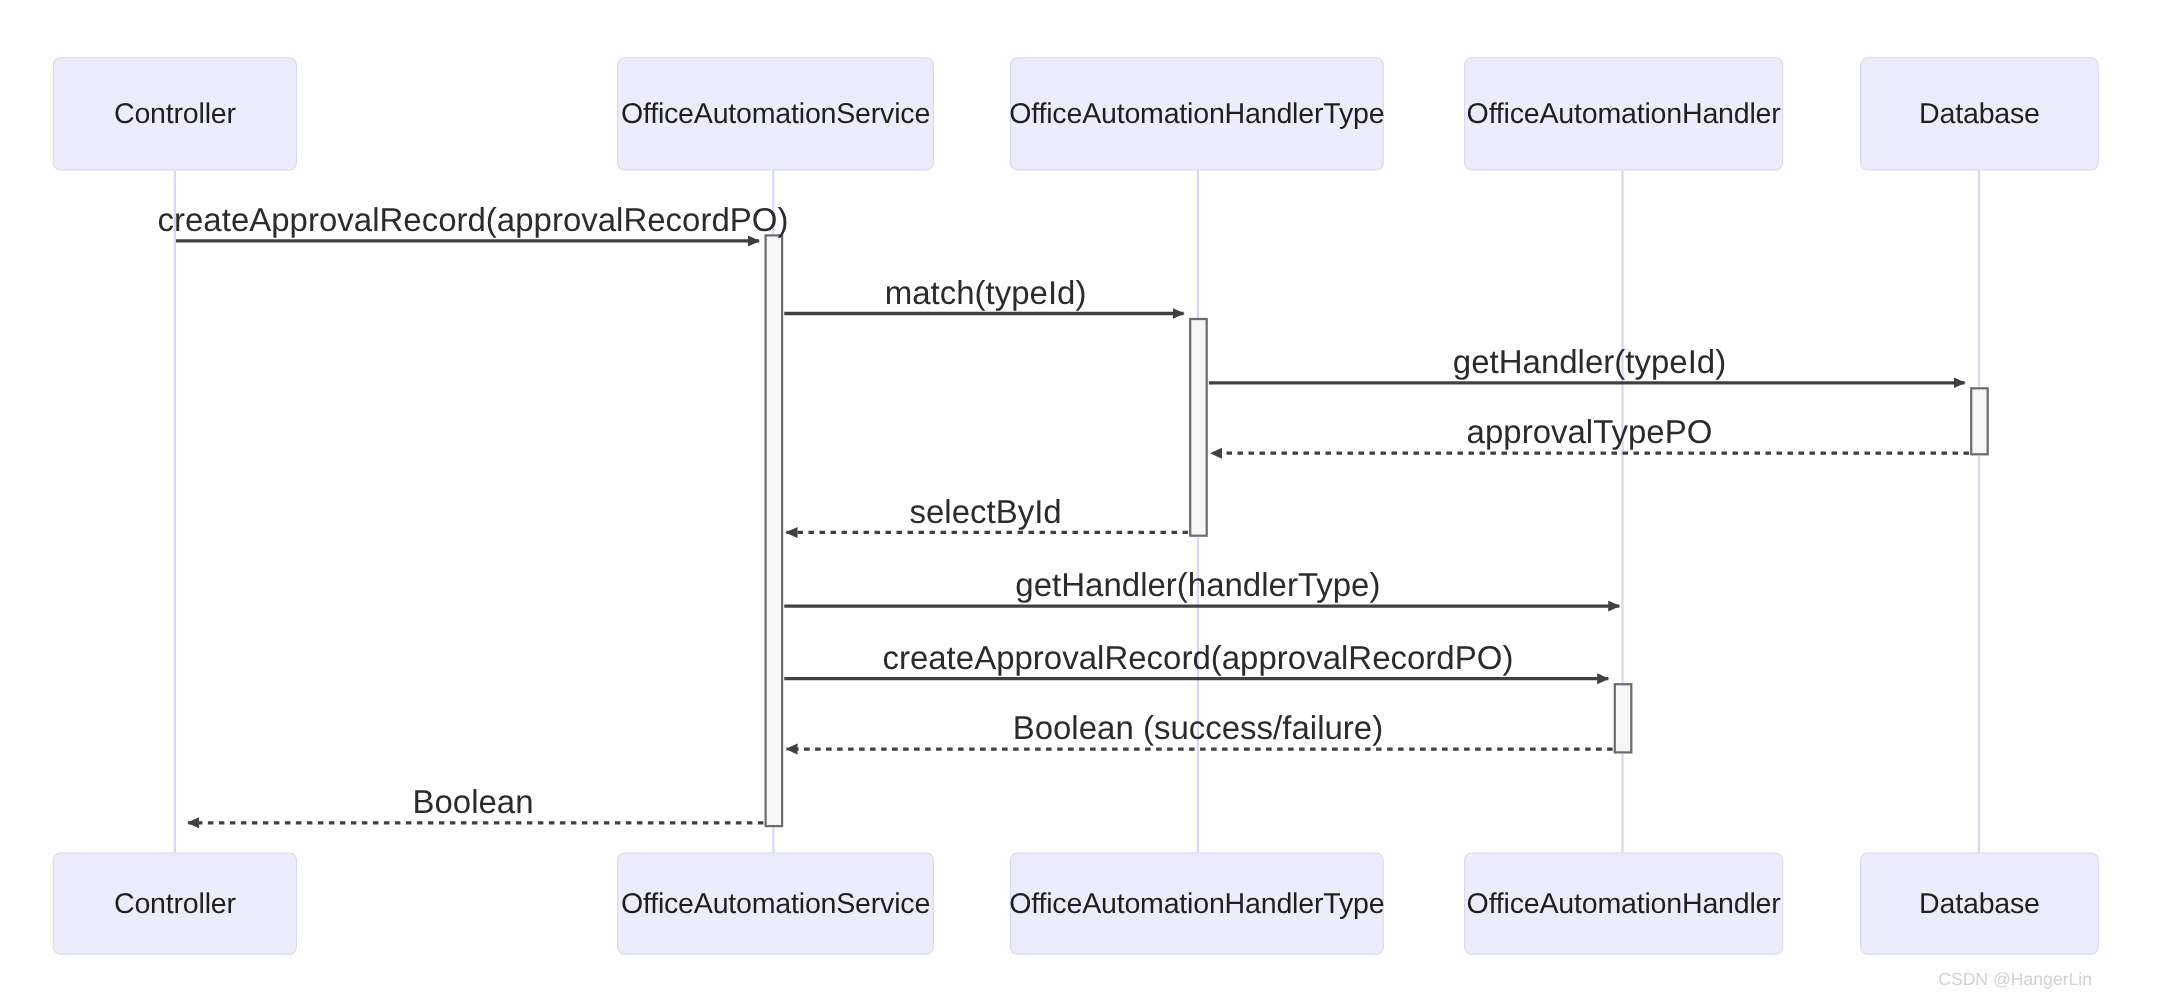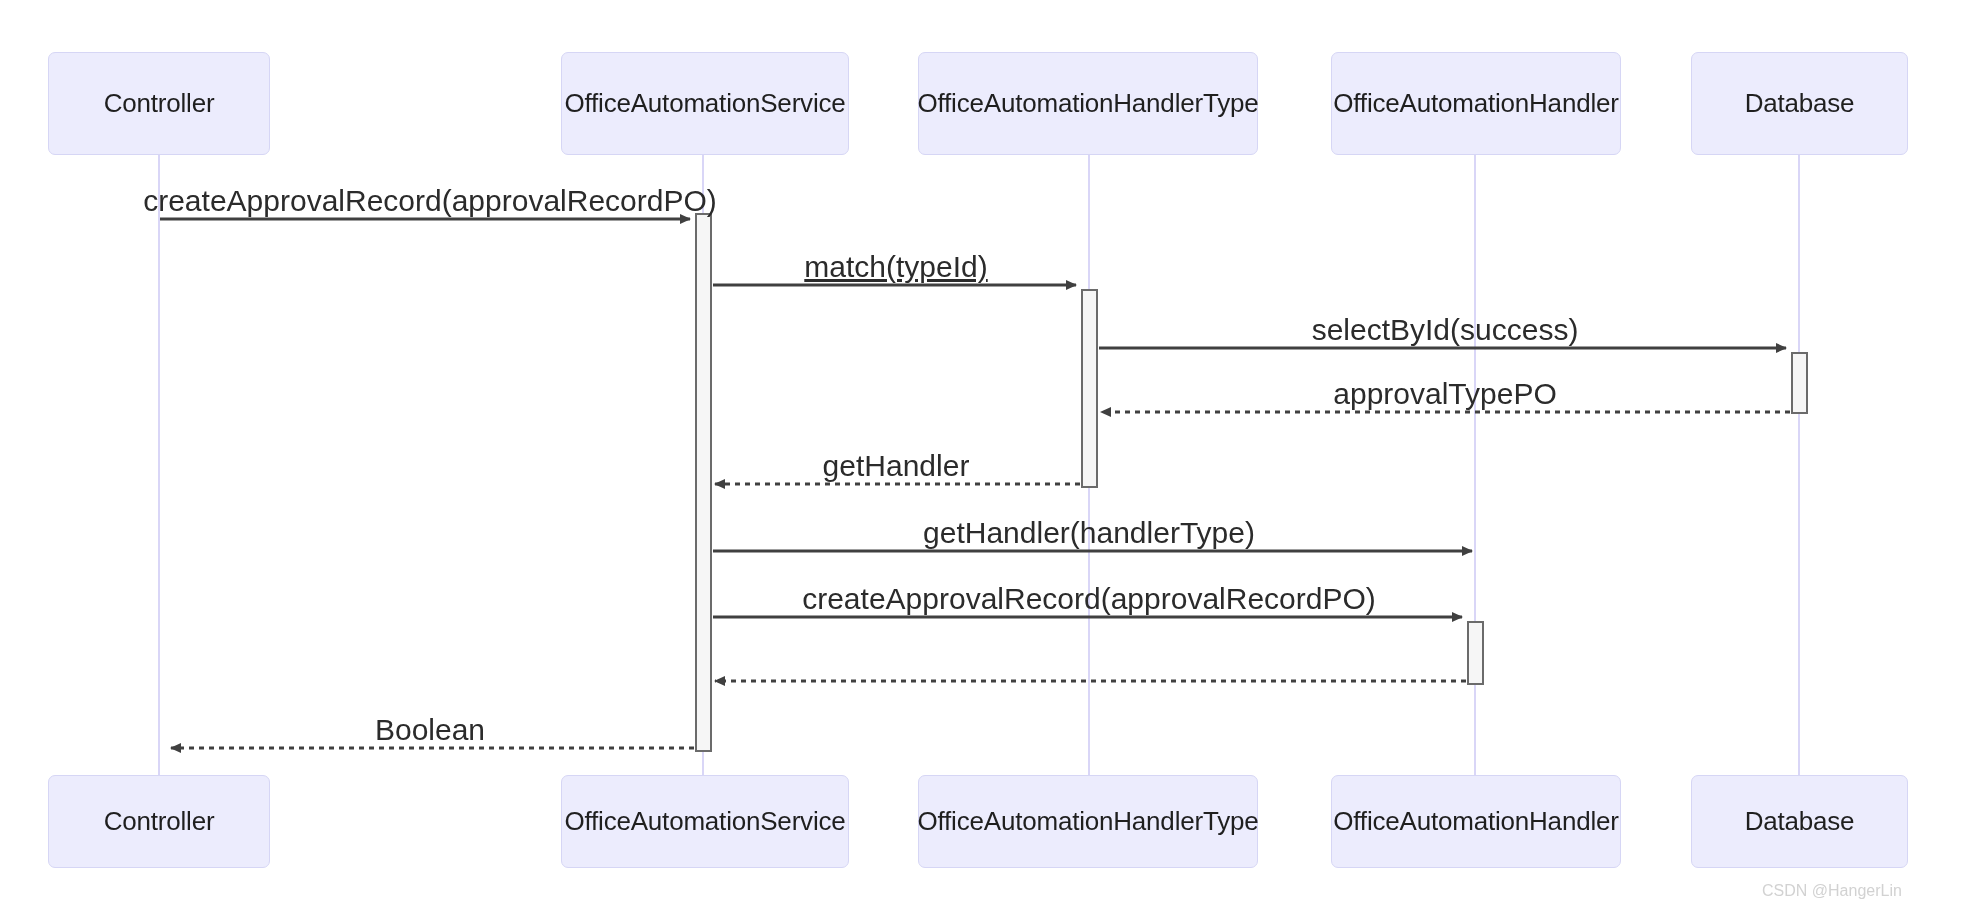--- a/index.html
+++ b/index.html
@@ -102,23 +102,24 @@
     <span class="participant-label">OfficeAutomationHandlerType</span>
   </div>
   <div class="participant-box" style="left:1331px;top:775px;width:290px;height:93px;">
     <span class="participant-label">OfficeAutomationHandler</span>
   </div>
   <div class="participant-box" style="left:1691px;top:775px;width:217px;height:93px;">
     <span class="participant-label">Database</span>
   </div>
 
   <div class="msg-label" style="left:430px;top:184px;">createApprovalRecord(approvalRecordPO)</div>
-  <div class="msg-label" style="left:896px;top:250px;text-decoration:underline;">match(typeId)</div>
-  <div class="msg-label" style="left:1445px;top:313px;">selectById(success)</div>
+  <div class="msg-label" style="left:896px;top:250px;">match(typeId)</div>
+  <div class="msg-label" style="left:1445px;top:313px;">getHandler(typeId)</div>
   <div class="msg-label" style="left:1445px;top:377px;">approvalTypePO</div>
-  <div class="msg-label" style="left:896px;top:449px;">getHandler</div>
+  <div class="msg-label" style="left:896px;top:449px;">selectById</div>
   <div class="msg-label" style="left:1089px;top:516px;">getHandler(handlerType)</div>
   <div class="msg-label" style="left:1089px;top:582px;">createApprovalRecord(approvalRecordPO)</div>
+  <div class="msg-label" style="left:1089px;top:646px;">Boolean (success/failure)</div>
   <div class="msg-label" style="left:430px;top:713px;">Boolean</div>
 
   <div class="watermark" style="left:1762px;top:882px;">CSDN @HangerLin</div>
 
 </div>
 
 </body></html>

